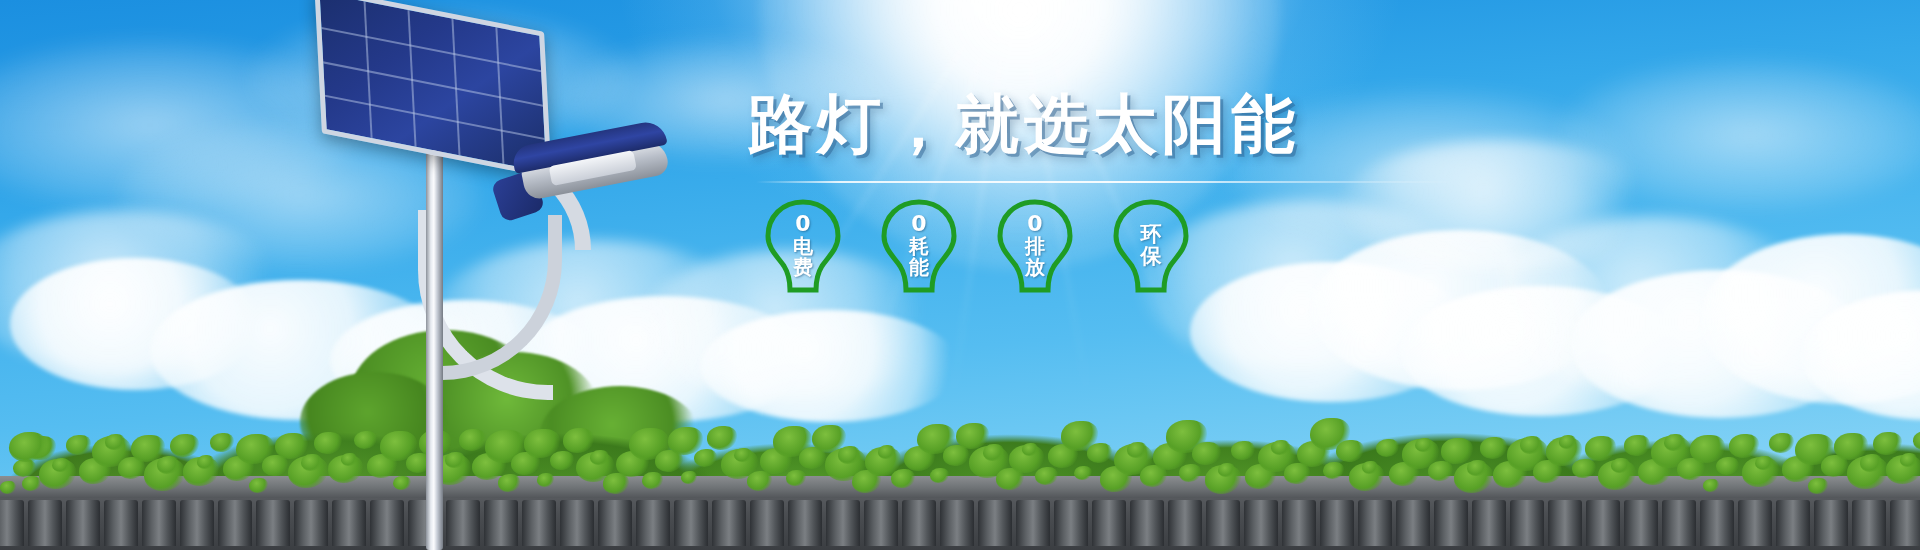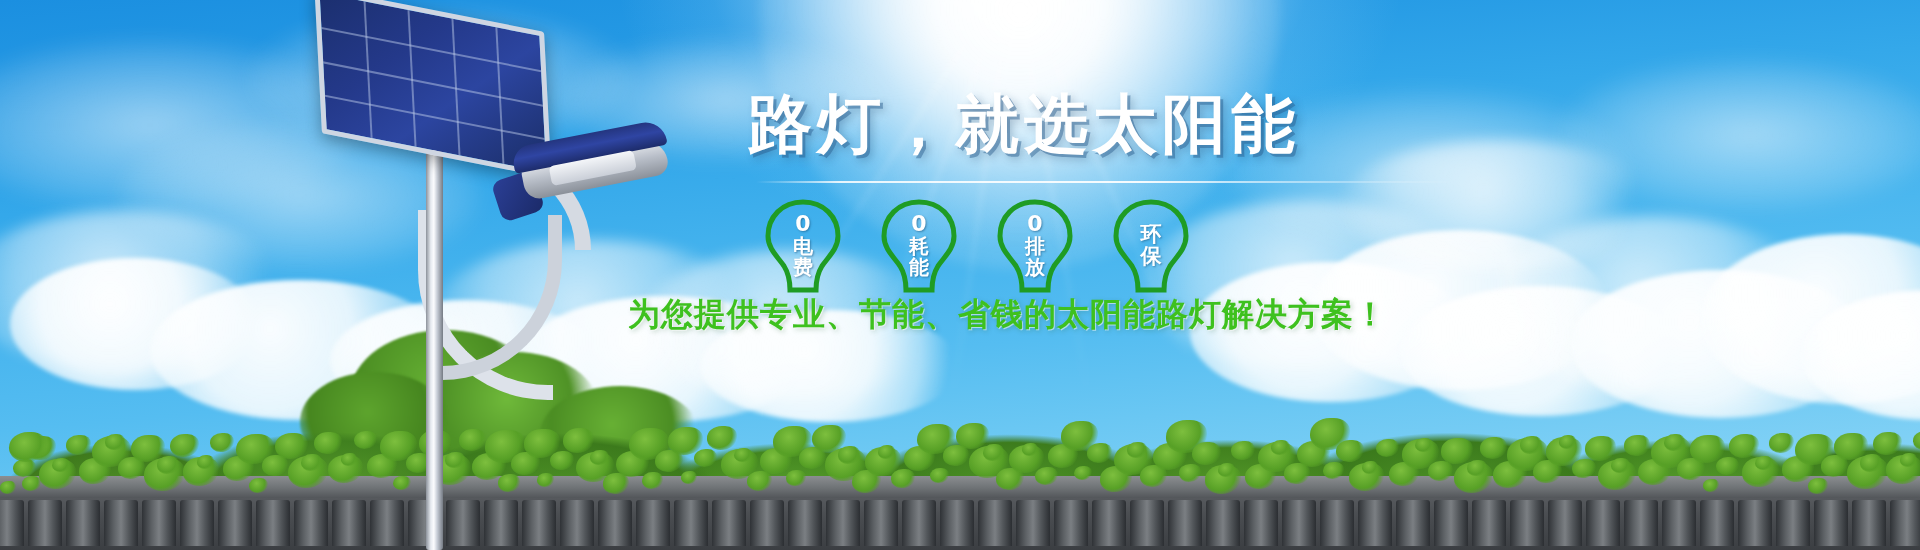--- a/index.html
+++ b/index.html
@@ -584,16 +584,15 @@
           <svg width="86" height="98" viewBox="0 0 86 98">
             <path d="M43 6 C22 6 8 21 8 40 C8 53 18 61 24 70 C29 78 30 86 30 94
                      L56 94 C56 86 57 78 62 70 C68 61 78 53 78 40 C78 21 64 6 43 6 Z" fill="none" stroke="#1f9c24" stroke-width="5"></path>
           </svg>
         </span>
         <span class="lbl"><span>环</span><br><span>保</span></span>
       </div>
 
     </div>
 
-    <div class="subtitle">为您提供专业、节能、省钱的太阳能路灯解决方案！</div>
 
   </div>
 </div>
 
 </body></html>

